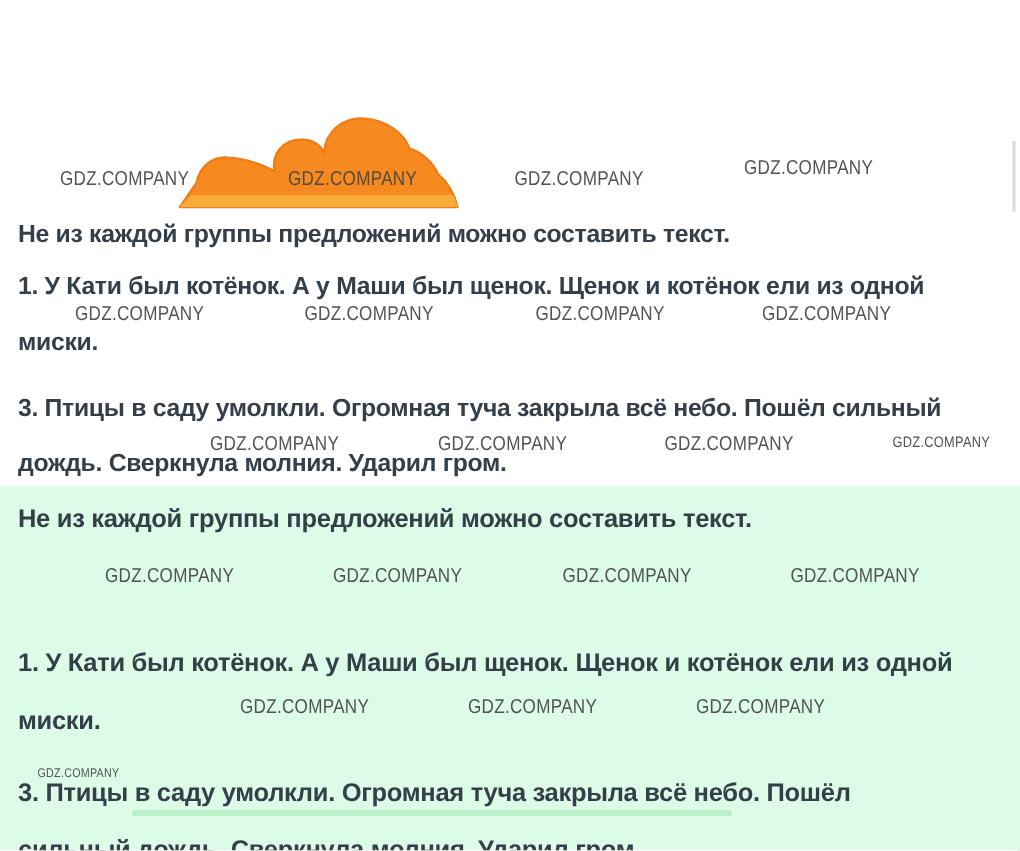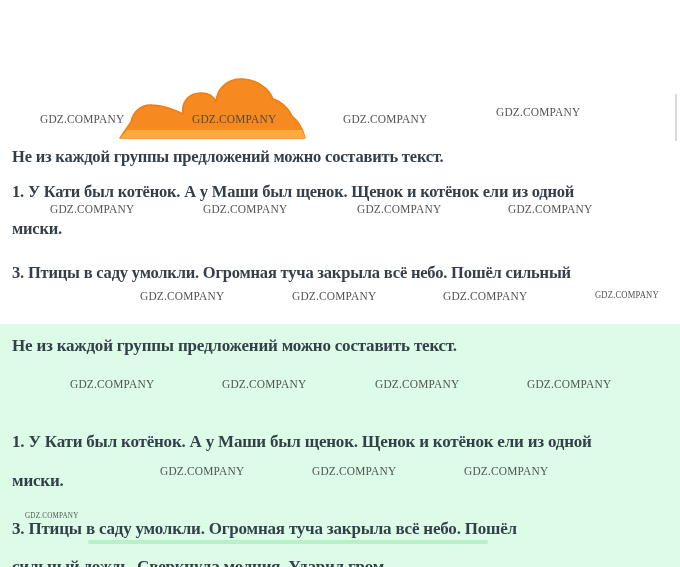--- a/index.html
+++ b/index.html
@@ -1,21 +1,21 @@
 <!DOCTYPE html>
 <html><head>
 <meta charset="utf-8">
 <style>
   html,body{margin:0;padding:0;background:#fff;}
   #page{
     position:relative;
     width:680px;height:567px;
     overflow:hidden;
     background:#ffffff;
-    font-family:Liberation Serif, serif;
+    font-family:Liberation Sans, sans-serif;
   }
   
   .txtline{
     position:absolute;
     left:0;
     white-space:nowrap;
     font-weight:700;
     color:#343f49;
     letter-spacing:-0.2px;
     padding-left:12px;
@@ -100,20 +100,21 @@
   <span class="wm" style="left:508px;top:201px">GDZ.COMPANY</span>
 
   <div class="txtline white-txt" style="top: 219px; color: rgb(52, 63, 73);">миски.</div>
   <div class="txtline white-txt" style="top: 263px; color: rgb(52, 63, 73);">3. Птицы в саду умолкли. Огромная туча закрыла всё небо. Пошёл сильный</div>
 
   <span class="wm" style="left:140px;top:288px">GDZ.COMPANY</span>
   <span class="wm" style="left:292px;top:288px">GDZ.COMPANY</span>
   <span class="wm" style="left:443px;top:288px">GDZ.COMPANY</span>
   <span class="wm wm-small" style="left:595px;top:289px">GDZ.COMPANY</span>
 
+  <div class="txtline white-txt" style="top: 300px; color: rgb(52, 63, 73);">дождь. Сверкнула молния. Ударил гром.</div>
 
   <div id="green-panel" style="background: rgb(220, 252, 231);"></div>
 
   <div class="txtline green-txt" style="top: 336px; color: rgb(52, 63, 73);">Не из каждой группы предложений можно составить текст.</div>
 
   <span class="wm" style="left:70px;top:376px">GDZ.COMPANY</span>
   <span class="wm" style="left:222px;top:376px">GDZ.COMPANY</span>
   <span class="wm" style="left:375px;top:376px">GDZ.COMPANY</span>
   <span class="wm" style="left:527px;top:376px">GDZ.COMPANY</span>
 

